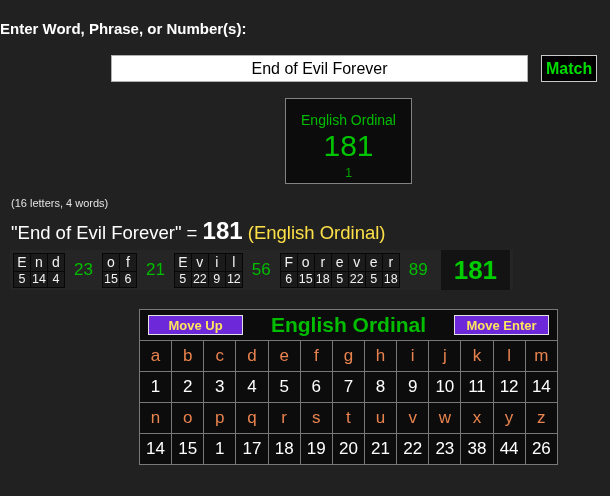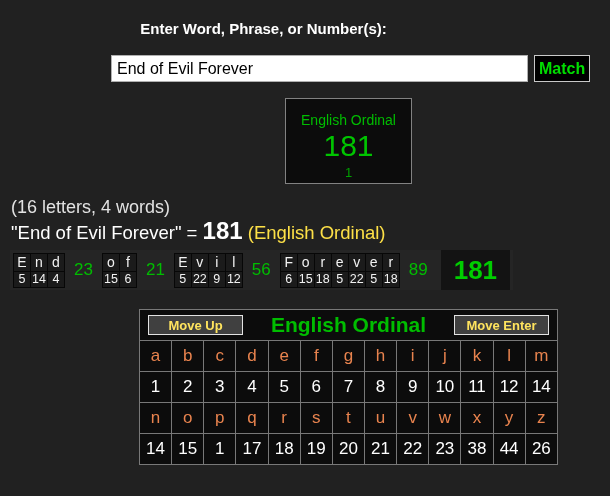--- a/index.html
+++ b/index.html
@@ -6,46 +6,46 @@
   html,body { margin:0; padding:0; }
   body {
     background:#212121;
     font-family:"Liberation Sans", sans-serif;
     color:#fff;
   }
   #page { position:relative; width:610px; height:496px; overflow:hidden; }
 
   .title {
     position:absolute; top:20px; left:0; width:527px;
-    text-align:center; font-size:15px; font-weight:bold; color:#ffffff;
+    font-size:15px; font-weight:bold; color:#ffffff;
   }
 
   .input-row { position:absolute; top:55px; left:111px; display:flex; align-items:center; }
   .phrase-input {
     width:417px; height:27px; border:1px solid #b0b0b0; background:#ffffff;
-    color:#000; font-size:16px; font-family:"Liberation Sans", sans-serif; padding:1px 5px;
+    color:#000; font-size:16px; font-family:"Liberation Sans", sans-serif; padding:1px 5px;text-align:center;
   }
   .match-btn {
-    margin-left:6px; height:27px; min-width:47px; padding:0 4px;
+    margin-left:13px; height:27px; min-width:47px; padding:0 4px;
     background:#000; border:1px solid #c9c9c9; color:#00dd00;
     font-weight:bold; font-size:16px; font-family:"Liberation Sans", sans-serif;
     display:inline-flex; align-items:center; justify-content:center; cursor:pointer;
   }
 
   .result-box {
     position:absolute; left:285px; top:98px; width:127px; height:86px;
     background:#0c0c0c; border:1px solid #828282; text-align:center; cursor:pointer;
   }
   .result-cipher { margin-top:13px; font-size:14px; color:#00bd00; }
   .result-value  { margin-top:3px; font-size:30px; line-height:1; color:#00c400; }
   .result-count  { margin-top:4px; font-size:13px; color:#00a000; }
 
   .stats {
     position:absolute; left:11px; top:197px;
-    font-size:18px; color:#e2e2e2;
+    font-size:11px; color:#e2e2e2;
   }
 
   .equation { position:absolute; left:11px; top:217px; font-size:18.5px; color:#ffffff; white-space:nowrap; }
   .equation .eq-value { font-size:24px; font-weight:bold; color:#ffffff; }
   .equation .eq-cipher { color:#fde047; }
 
   .breakdown {
     position:absolute; left:10px; top:250px; height:40px;
     background:#252525; display:flex; align-items:center; padding:0 3px;
   }
@@ -67,21 +67,21 @@
     position:absolute; left:139px; top:309px; width:419px;
     border-collapse:collapse; table-layout:fixed; border:1px solid #999;
   }
   .cipher-table td {
     border:1px solid #787878; background:#0c0c0c;
     text-align:center; height:31px; padding:0; font-size:17px;
   }
   .cipher-table tr.header-row td { height:31px; }
   .header-flex { display:flex; justify-content:space-between; align-items:center; padding:0 8px; }
   .move-btn {
-    background:#404040; border:1px solid #e3e3e3; color:#ffe45e;
+    background:#6d28d9; border:1px solid #e3e3e3; color:#ffe45e;
     font-weight:bold; font-size:13px; width:95px; height:20px; line-height:18px;
     text-align:center; cursor:pointer; font-family:"Liberation Sans", sans-serif;
   }
   .table-title { color:#00bd00; font-weight:bold; font-size:21px; }
   .letter-cell { color:#e8834e; }
   .num-cell { color:#ffffff; }
 </style>
 </head>
 <body>
 

